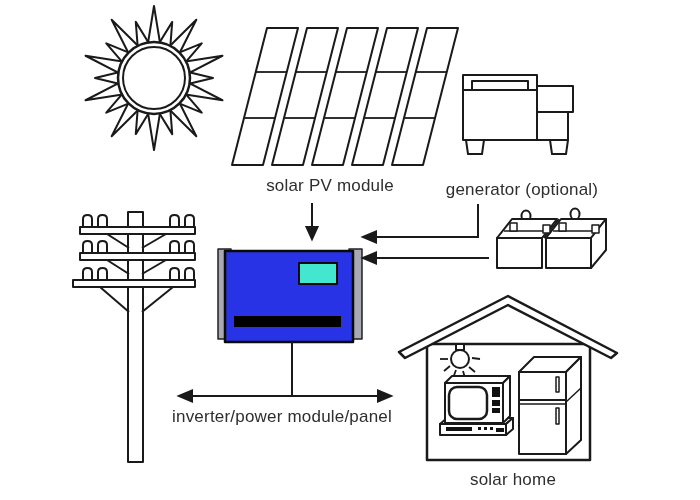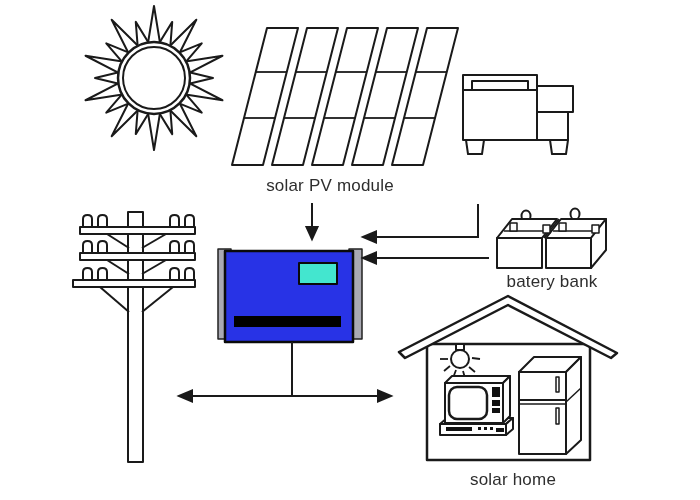--- a/index.html
+++ b/index.html
@@ -191,16 +191,17 @@
     <g>
       <line x1="292" y1="342" x2="292" y2="396"></line>
       <line x1="189" y1="396" x2="381" y2="396"></line>
       <polygon points="179,396 192,390.5 192,401.5"></polygon>
       <polygon points="391,396 378,390.5 378,401.5"></polygon>
     </g>
   </g>
 </svg>
 
   <div class="label" style="left:330px;top:176px;">solar PV module</div>
-  <div class="label" style="left:552px;top:272px;">batery bank</div>
+  <div class="label" style="left:522px;top:180px;">generator (optional)</div>
+  <div class="label" style="left:282px;top:407px;">inverter/power module/panel</div>
   <div class="label" style="left:513px;top:464px;margin-top:6px;">solar home</div>
 
 </div>
 
 </body></html>

